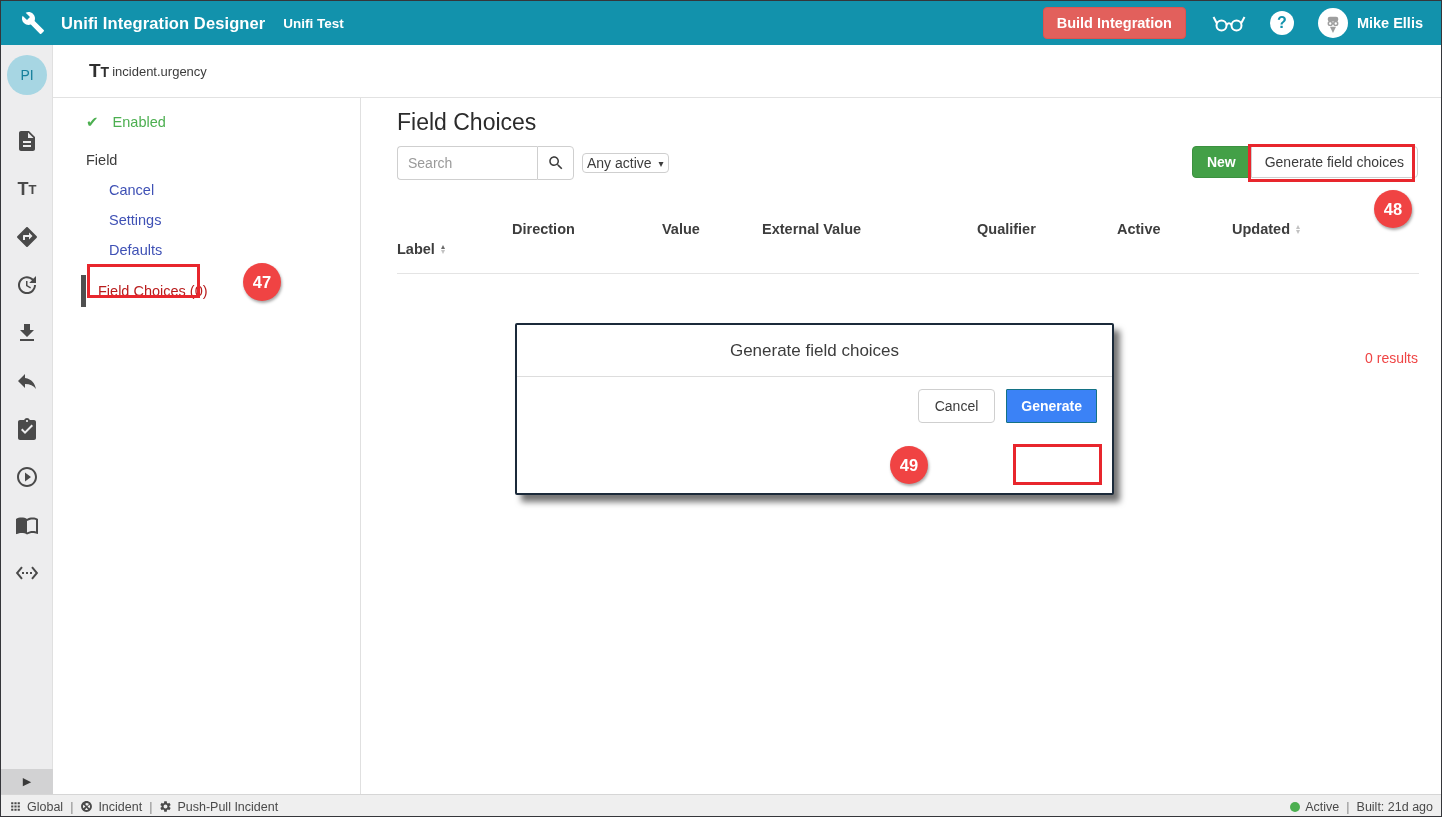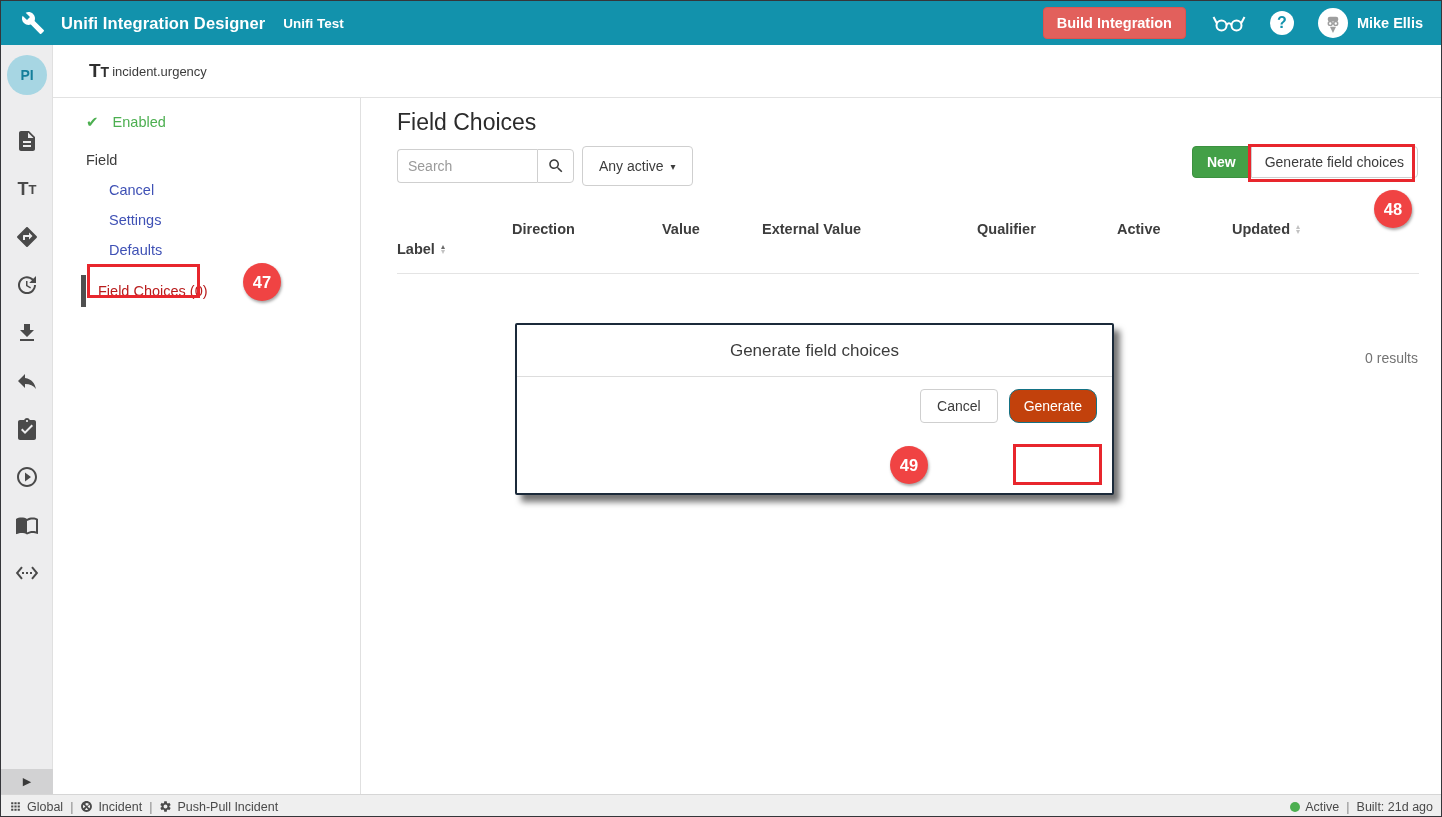--- a/index.html
+++ b/index.html
@@ -28,21 +28,21 @@
   .rec-title { font-size:13px; color:#3c3c3c; margin-left:3px; }
   .rec-actions { margin-left:auto; margin-right:18px; display:flex; align-items:center; }
   .btn { font-family:inherit; font-size:14px; cursor:pointer; }
   .btn-disable { background:#e2605c; border:1px solid #dd544f; color:#fff; border-radius:4px; padding:7px 14px; font-weight:600; }
   .btn-save { background:#17869e; border:1px solid #147285; color:#fff; border-radius:4px 0 0 4px; padding:7px 14px; font-weight:600; margin-left:10px; }
   .btn-copy { background:#fff; border:1px solid #cfcfcf; border-left:none; color:#3c3c3c; border-radius:0 4px 4px 0; padding:7px 13px; }
   .refresh-wrap { margin-left:22px; cursor:pointer; }
   .burger { margin-left:26px; width:26px; height:18px; display:flex; flex-direction:column; justify-content:space-between; cursor:pointer; }
   .burger span { display:block; height:3.4px; background:#3f51b5; border-radius:2px; }
 
-  .pi-avatar { position:absolute; left:6px; top:54px; width:40px; height:40px; border-radius:50%; background:#a7d6e3; color:#157f9b; font-size:14px; font-weight:700; display:flex; align-items:center; justify-content:center; z-index:25; cursor:pointer; }
+  .pi-avatar { position:absolute; left:6px; top:54px; width:40px; height:40px; border-radius:50%; background:#a7d6e3; color:#157f9b; font-size:14px; font-weight:400; display:flex; align-items:center; justify-content:center; z-index:25; cursor:pointer; }
 
   
   .rail { position:absolute; left:0; top:44px; width:52px; height:749px; background:#ededee; border-right:1px solid #e0e0e0; z-index:15; }
   .rail-icon { position:absolute; left:0; width:52px; height:28px; display:flex; align-items:center; justify-content:center; color:#4a4a4a; cursor:pointer; }
   .rail-icon svg { fill:#4a4a4a; }
   .rail-tt { font-weight:700; color:#4a4a4a; }
   .rail-tt .t-big { font-size:18px; } .rail-tt .t-small { font-size:13px; }
   .collapse-btn { position:absolute; left:0; top:724px; width:52px; height:25px; background:#d2d2d3; display:flex; align-items:center; justify-content:center; cursor:pointer; color:#3a3a3a; font-size:11px; }
 
   
@@ -55,39 +55,39 @@
   .nav-active .bar { width:5px; height:32px; background:#4f4f4f; margin-right:6px; }
   .nav-active .lbl { color:#b91c1c; font-size:14.5px; padding:19px 6px; }
 
   
   .content { position:absolute; left:367px; top:97px; width:1081px; height:696px; background:#fff; }
   .main-heading { position:absolute; left:29px; top:11px; font-size:23px; font-weight:500; color:#2b2b2b; }
   .search-row { position:absolute; left:29px; top:48px; display:flex; align-items:center; }
   .search-input { width:140px; height:34px; border:1px solid #cfcfcf; border-right:none; border-radius:4px 0 0 4px; padding:0 10px; font-size:14px; font-family:inherit; color:#3c3c3c; }
   .search-input::placeholder { color:#9a9a9a; }
   .search-btn { width:37px; height:34px; background:#fff; border:1px solid #cfcfcf; border-radius:0 4px 4px 0; display:flex; align-items:center; justify-content:center; cursor:pointer; }
-  .filter-btn { margin-left:8px; height:40px; background:#fff; border:1px solid #cfcfcf; border-radius:4px; font-size:14px; color:#3c3c3c; padding:0 16px; display:flex; align-items:center; cursor:pointer; font-family:inherit; }
+  .filter-btn { margin-left:8px; height:20px; background:#fff; border:1px solid #cfcfcf; border-radius:4px; font-size:14px; color:#3c3c3c; padding:0 4px; display:flex; align-items:center; cursor:pointer; font-family:inherit; }
   .filter-btn .dd-caret { margin-left:7px; font-size:10px; color:#3c3c3c; }
   .list-actions { position:absolute; right:31px; top:48px; display:flex; }
   .btn-new { background:#43a047; border:1px solid #3c9140; color:#fff; border-radius:4px 0 0 4px; padding:7px 14px; font-weight:600; font-size:14px; }
   .btn-generate-choices { background:#fff; border:1px solid #cfcfcf; color:#3c3c3c; border-radius:0 4px 4px 0; padding:7px 13px; font-size:14px; }
   .table-head { position:absolute; left:29px; top:103px; width:1022px; display:flex; font-size:14.5px; font-weight:700; color:#3d3d3d; border-bottom:1px solid #e4e4e4; padding-bottom:16px; }
   .th { display:flex; align-items:center; }
   .th.c0{width:115px;margin-top:40px;} .th.c1{width:150px;} .th.c2{width:100px;} .th.c3{width:215px;} .th.c4{width:140px;} .th.c5{width:115px;} .th.c6{flex:1;}
   .caret-stack { display:inline-flex; flex-direction:column; margin-left:6px; line-height:5px; font-size:8px; }
   .caret-stack .up { color:#6b6b6b; } .caret-stack .dn { color:#c2c2c2; }
-  .results-count { position:absolute; right:31px; top:252px; font-size:14px; color:#737373; }
+  .results-count { position:absolute; right:31px; top:252px; font-size:14px; color:#ef4444; }
 
   
   .modal { position:absolute; left:514px; top:322px; width:599px; height:172px; background:#fff; border:2px solid #1b2a3a; border-radius:2px; box-shadow:6px 7px 6px rgba(0,0,0,.55); z-index:40; }
   .modal-title-row { height:52px; display:flex; align-items:center; justify-content:center; border-bottom:1px solid #ddd; font-size:17px; color:#3c3c3c; }
   .modal-body { height:56px; display:flex; align-items:center; padding-left:16px; border-bottom:1px solid #ddd; font-size:14px; color:#333; }
   .modal-footer { height:58px; display:flex; align-items:center; justify-content:flex-end; padding-right:15px; }
   .btn-cancel { background:#fff; border:1px solid #cfcfcf; border-radius:4px; color:#3c3c3c; padding:8px 16px; font-size:14px; }
-  .btn-confirm { background:#c2410c; border:1px solid #147285; border-radius:10px; color:#fff; padding:8px 14px; font-size:14px; font-weight:400; margin-left:11px; }
+  .btn-confirm { background:#3b82f6; border:1px solid #147285; border-radius:1px; color:#fff; padding:8px 14px; font-size:14px; font-weight:700; margin-left:11px; }
   .peek-marks span { position:absolute; background:#3b3b3b; height:5px; z-index:35; }
 
   
   .anno-box { position:absolute; border:3px solid #e8262d; z-index:50; pointer-events:none; }
   .anno-circle { position:absolute; width:38px; height:38px; border-radius:50%; background:#f04343; color:#fff; font-size:16.5px; font-weight:700; display:flex; align-items:center; justify-content:center; z-index:50; box-shadow:1px 2px 3px rgba(0,0,0,.35); pointer-events:none; }
 
   
   .statusbar { position:absolute; left:0; top:793px; width:1442px; height:24px; background:#efefef; border-top:1px solid #d6d6d6; display:flex; align-items:center; font-size:12.5px; color:#4a4a4a; z-index:30; }
   .statusbar .left { display:flex; align-items:flex-start; margin-left:8px; }
   .statusbar .right { display:flex; align-items:center; margin-left:auto; margin-right:10px; }

